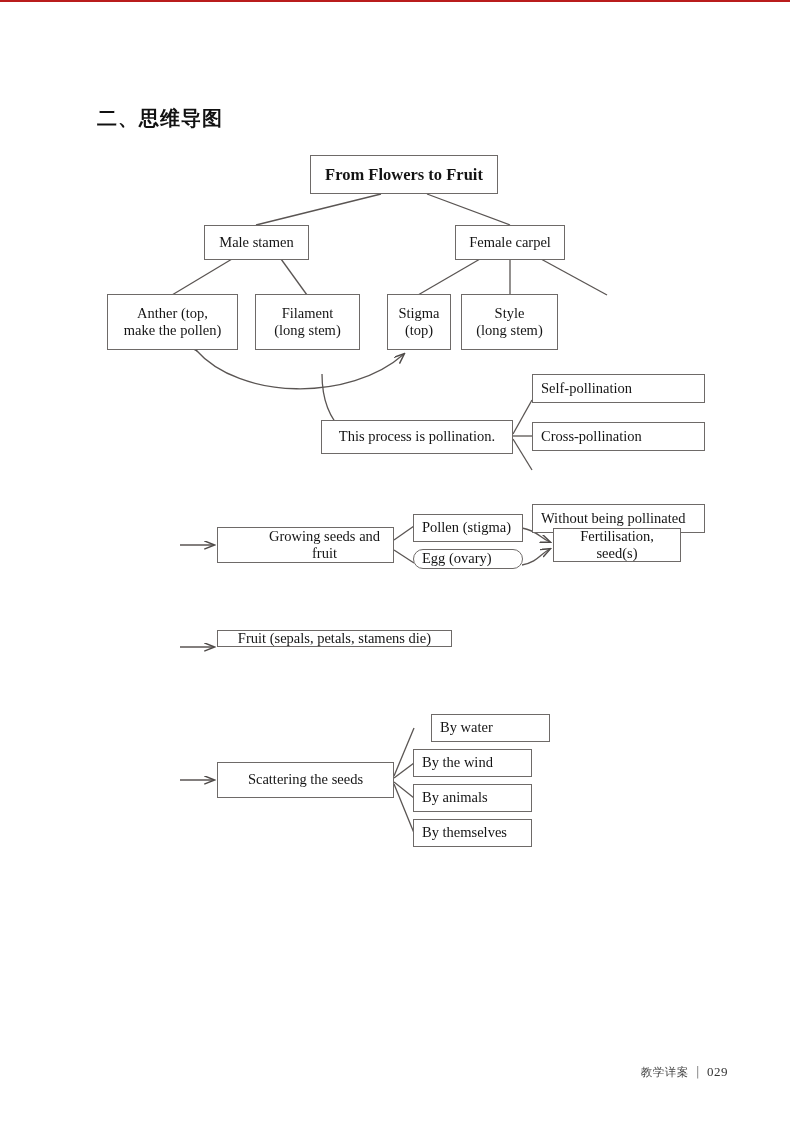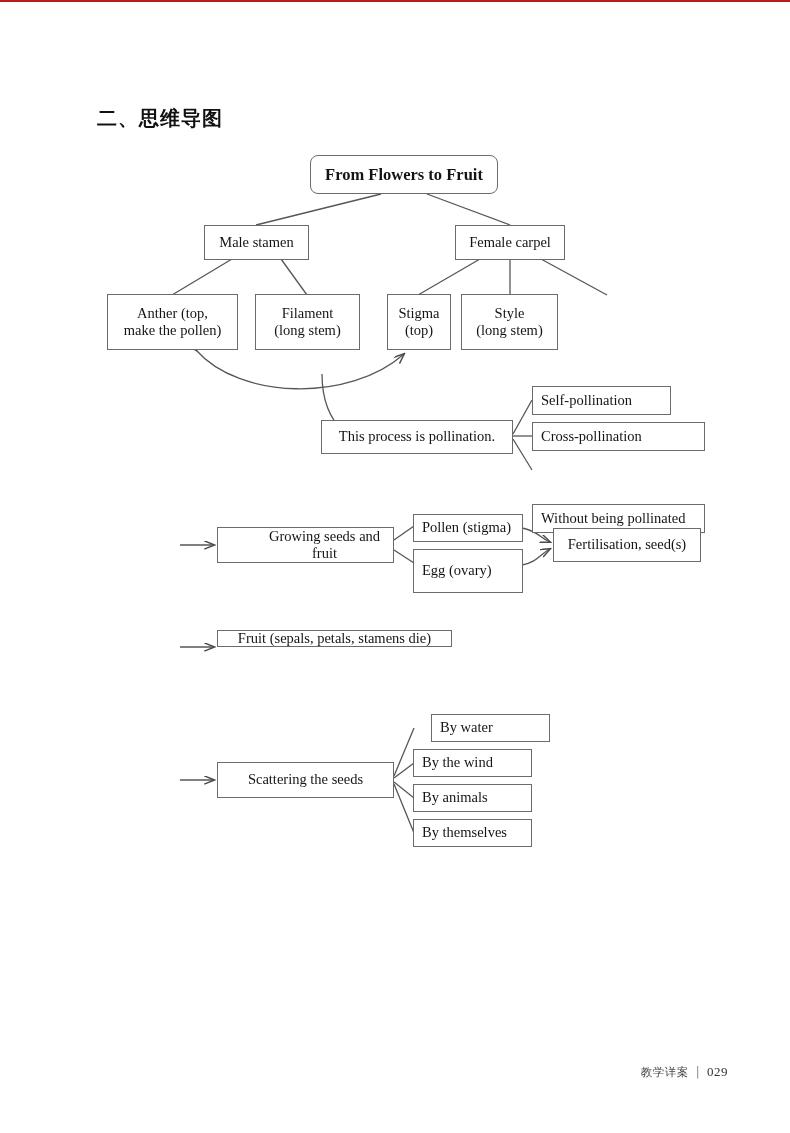--- a/index.html
+++ b/index.html
@@ -51,21 +51,20 @@
     text-align: center;
     line-height: 1.18;
     font-size: 14.5px;
     color: #141414;
     padding: 2px 6px;
     z-index: 3;
   }
   .node.bold {
     font-weight: bold;
     font-size: 16.5px;
-    border-radius: 8px;
   }
   .node.left-align {
     justify-content: flex-start;
     text-align: left;
     padding-left: 8px;
   }
   .footer {
     position: absolute;
     right: 62px;
     top: 1062px;
@@ -156,28 +155,28 @@
   <div class="node" style="left:387px; top:292px; width:64px; height:56px; flex-direction:column;">
     <span>Stigma</span>
     <span>(top)</span>
   </div>
   <div class="node" style="left:461px; top:292px; width:97px; height:56px; flex-direction:column;">
     <span>Style</span>
     <span>(long stem)</span>
   </div>
 
   <div class="node" style="left:321px; top:418px; width:192px; height:34px;">This process is pollination.</div>
-  <div class="node left-align" style="left:532px; top:384px; width:139px; height:29px;">Self-pollination</div>
+  <div class="node left-align" style="left:532px; top:372px; width:173px; height:29px;">Self-pollination</div>
   <div class="node left-align" style="left:532px; top:420px; width:173px; height:29px;">Cross-pollination</div>
   <div class="node left-align" style="left:532px; top:455px; width:173px; height:29px;margin-top:47px;">Without being pollinated</div>
 
   <div class="node" style="left:217px; top:525px; width:177px; height:36px;padding-left:44px;">Growing seeds and fruit</div>
   <div class="node left-align" style="left:413px; top:512px; width:110px; height:28px;">Pollen (stigma)</div>
-  <div class="node left-align" style="left:413px; top:547px; width:110px; height:44px;">Egg (ovary)</div>
-  <div class="node" style="left:553px; top:526px; width:148px; height:34px;">Fertilisation, seed(s)</div>
+  <div class="node left-align" style="left:413px; top:547px; width:110px; height:20px;border-radius:10px;">Egg (ovary)</div>
+  <div class="node" style="left:553px; top:526px; width:128px; height:34px;">Fertilisation, seed(s)</div>
 
   <div class="node" style="left:217px; top:628px; width:235px; height:17px;">Fruit (sepals, petals, stamens die)</div>
 
   <div class="node" style="left:217px; top:760px; width:177px; height:36px;">Scattering the seeds</div>
   <div class="node left-align" style="left:413px; top:712px; width:119px; height:28px;margin-left:18px;">By water</div>
   <div class="node left-align" style="left:413px; top:747px; width:119px; height:28px;">By the wind</div>
   <div class="node left-align" style="left:413px; top:782px; width:119px; height:28px;">By animals</div>
   <div class="node left-align" style="left:413px; top:817px; width:119px; height:28px;">By themselves</div>
 
   <div class="footer">

